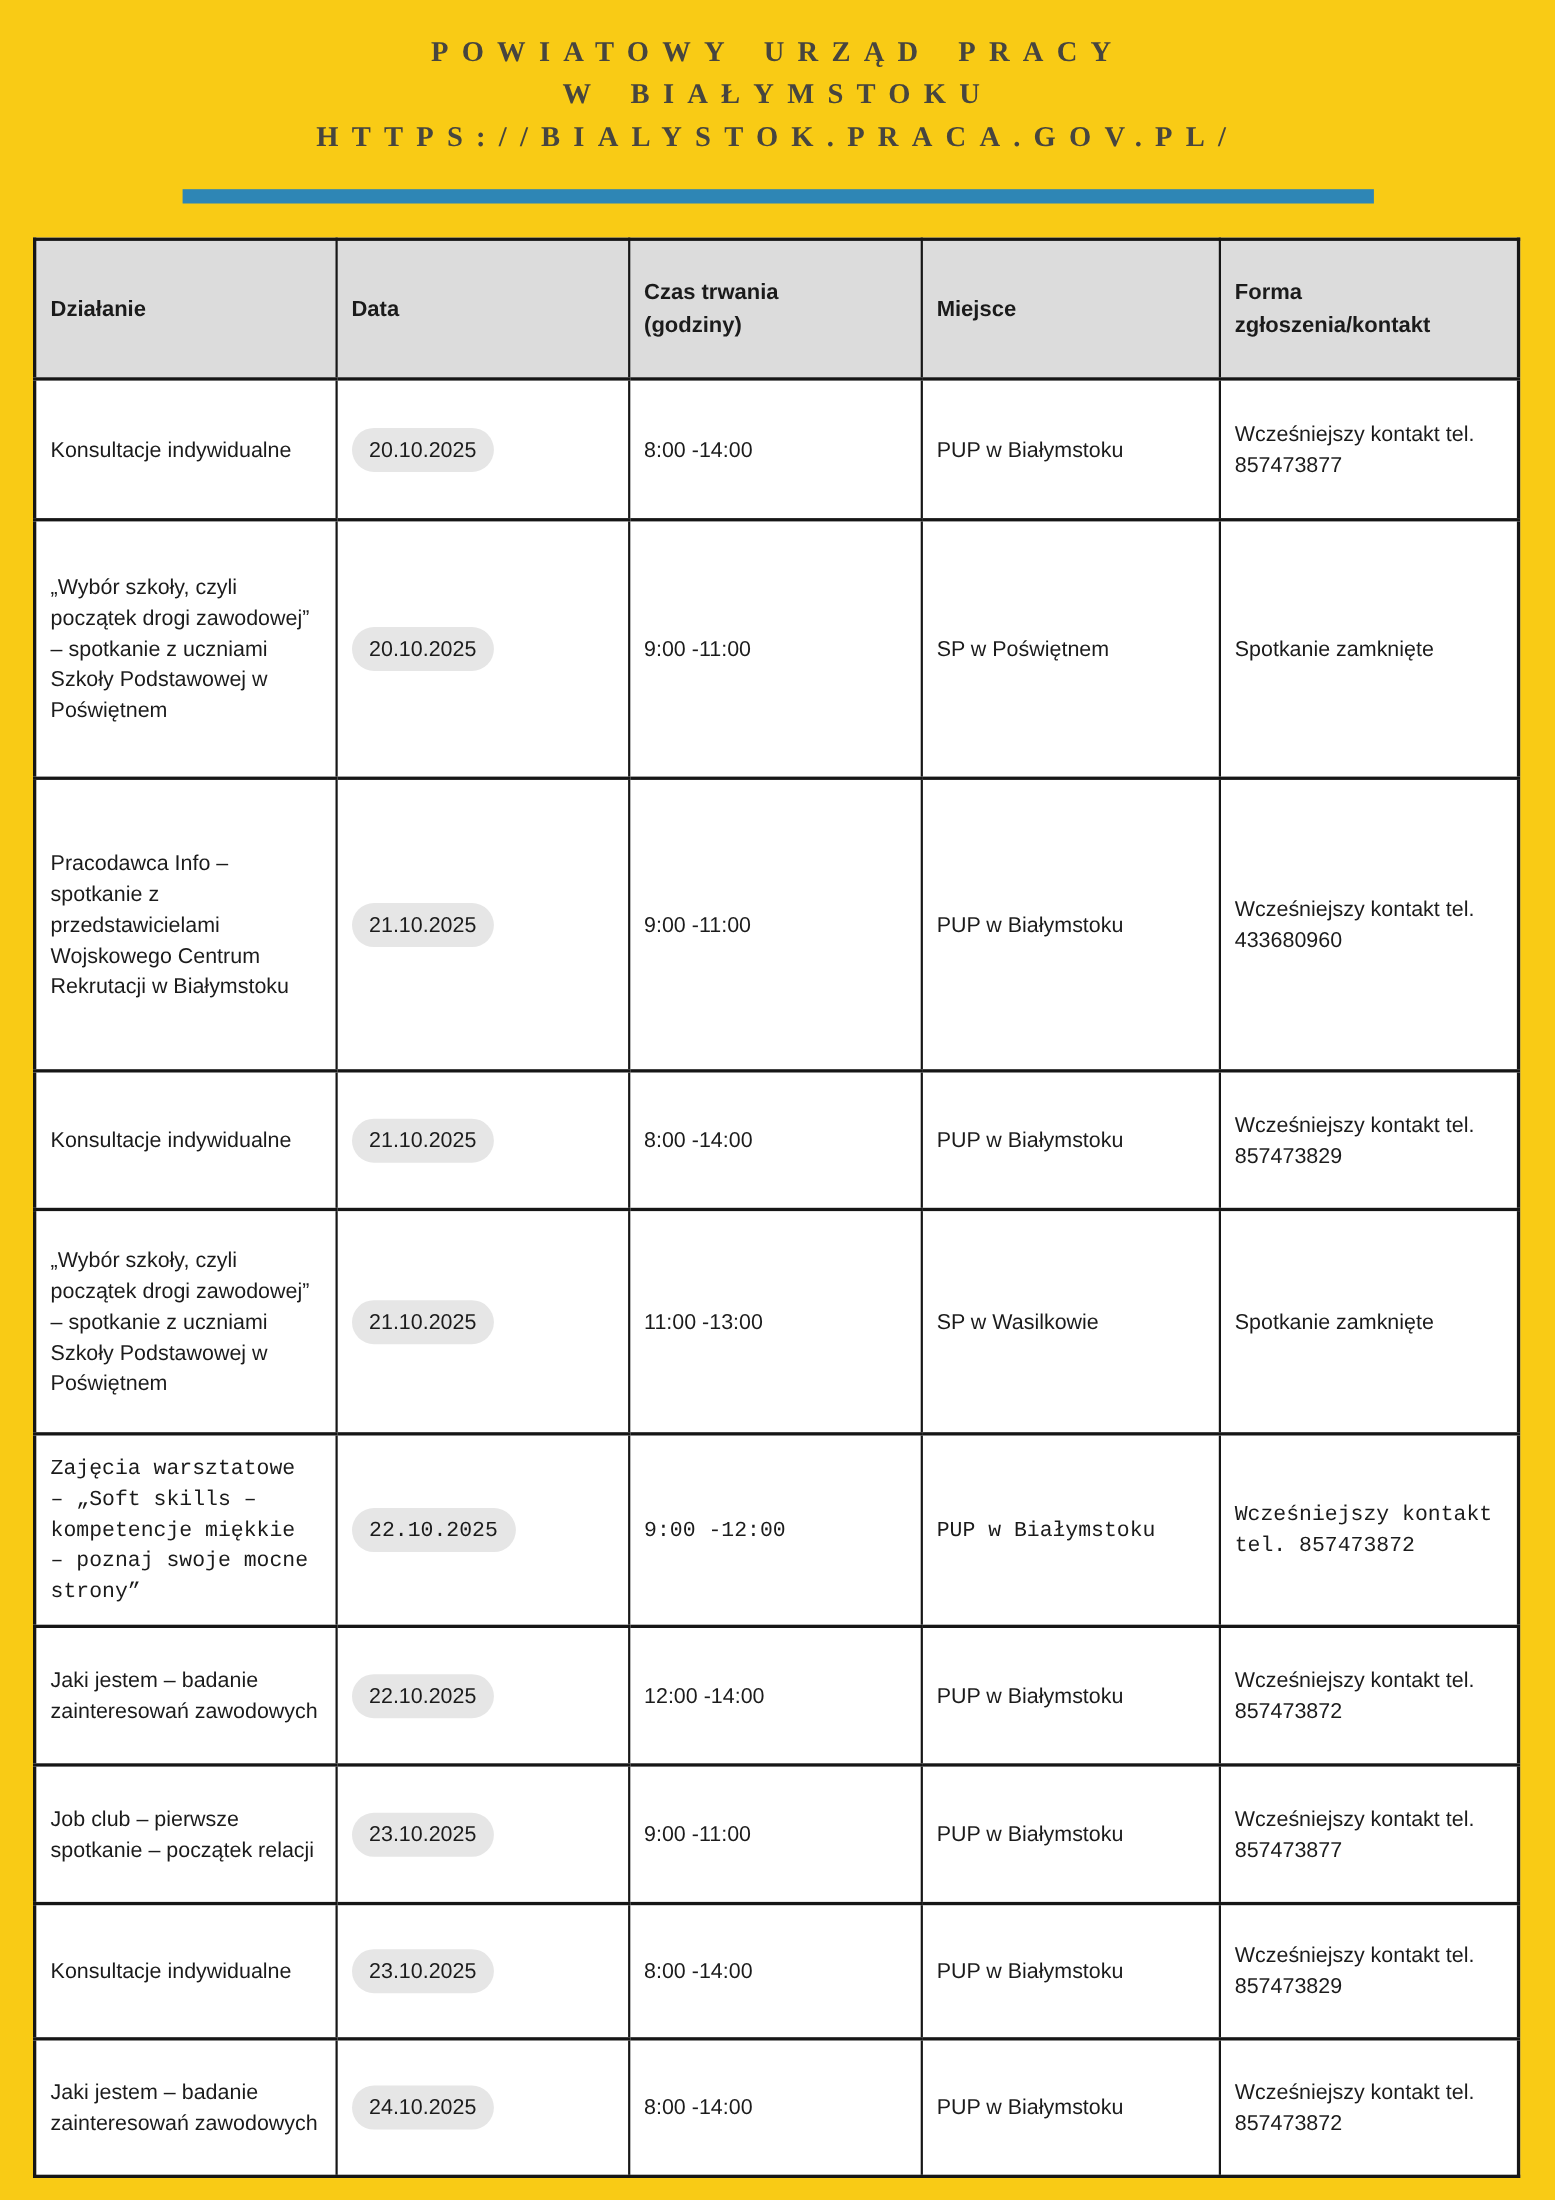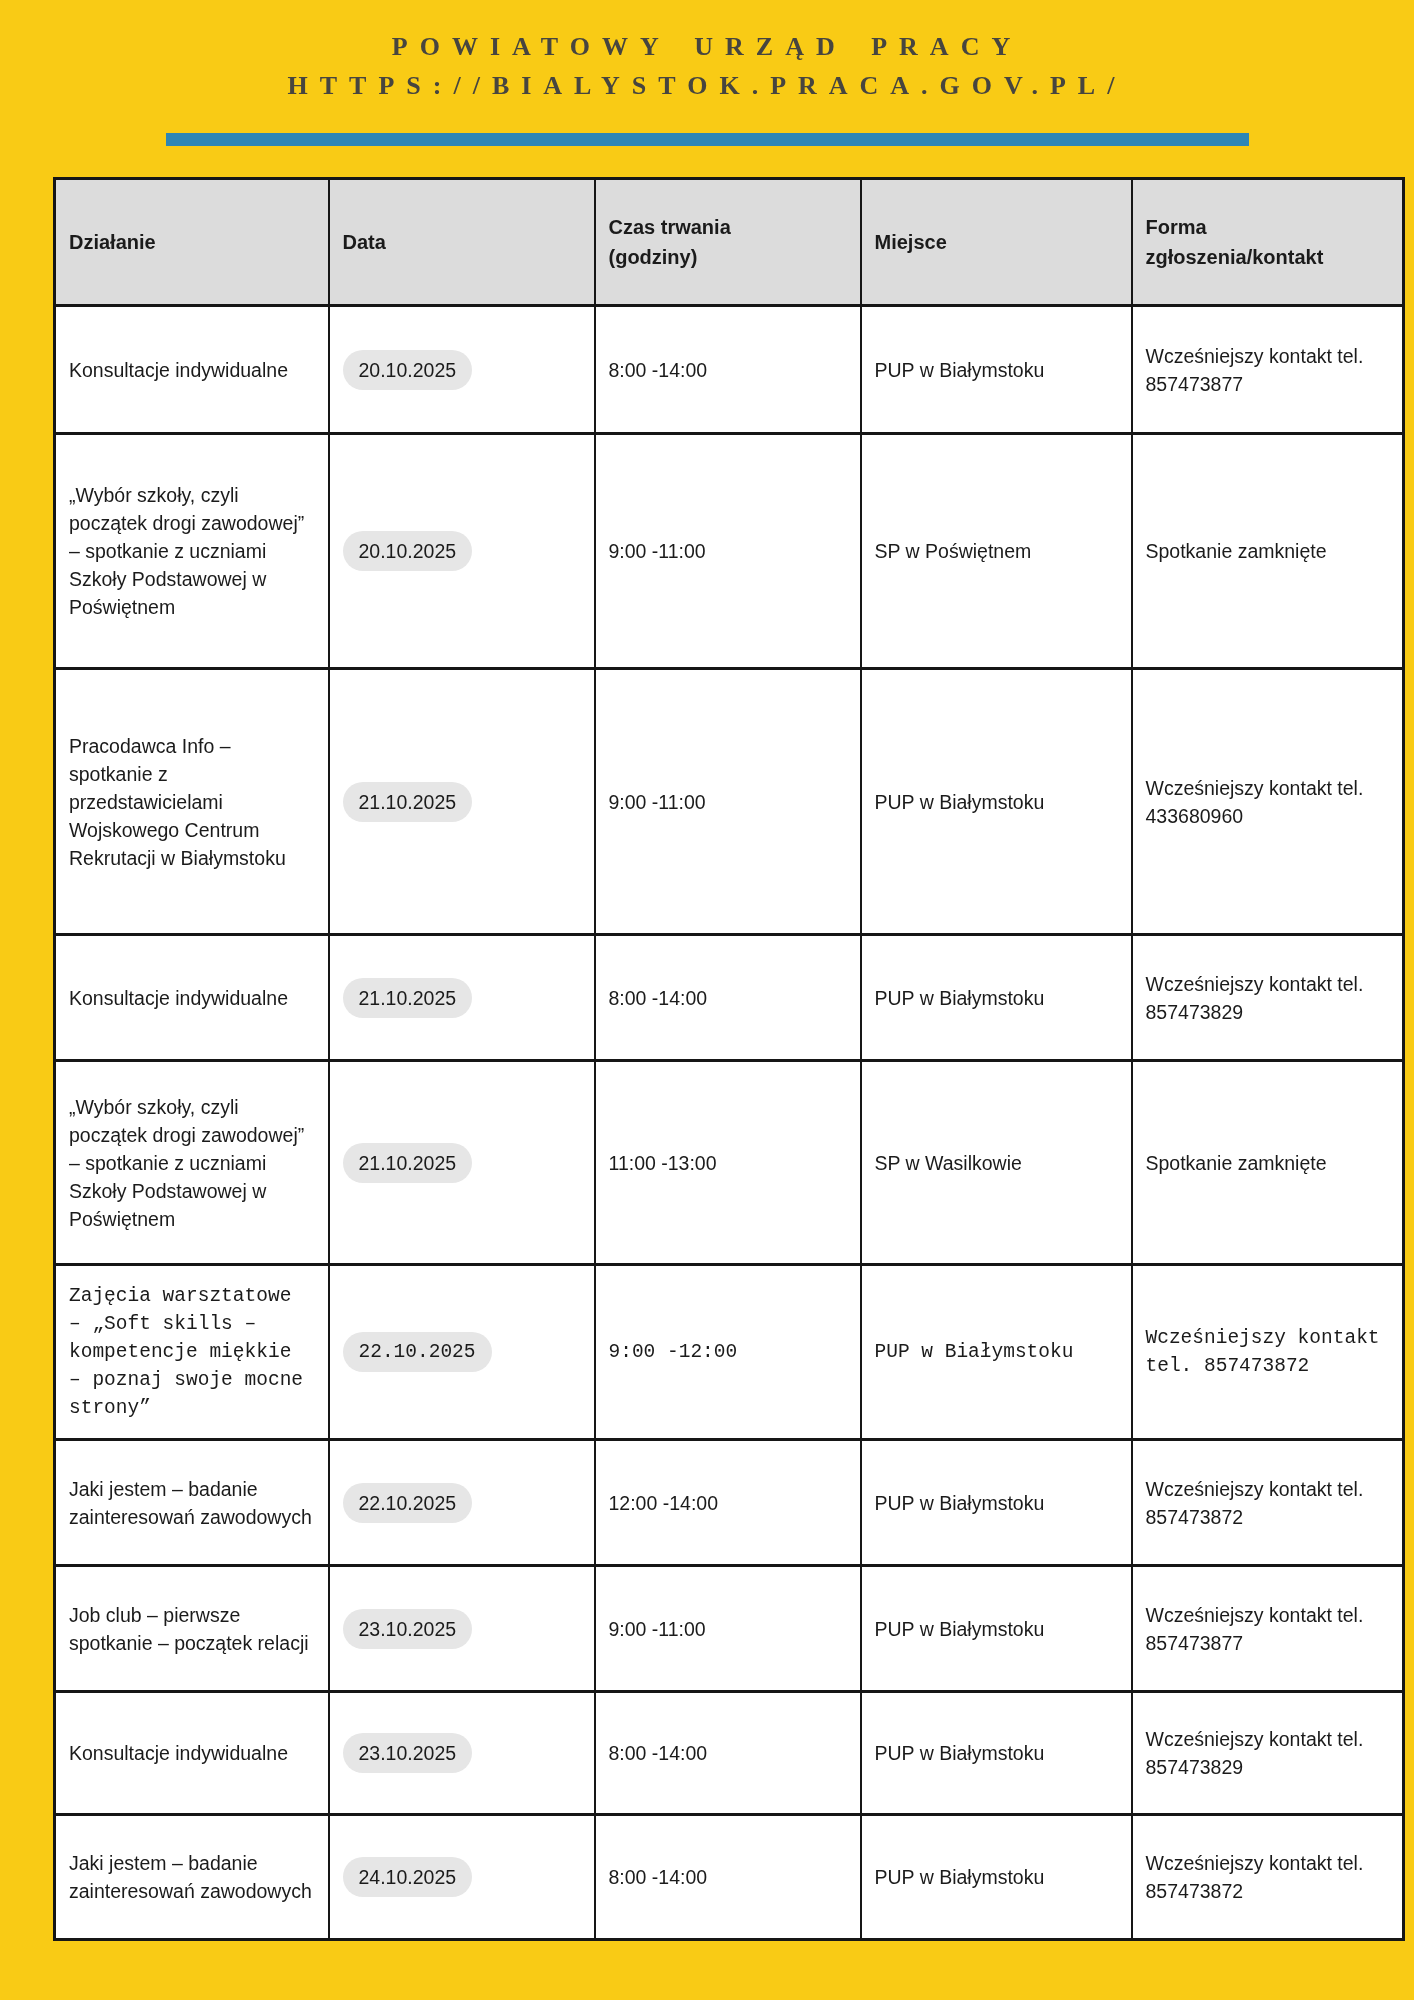--- a/index.html
+++ b/index.html
@@ -34,21 +34,21 @@
     white-space:nowrap;
   }
   .masthead .line{display:block;font-family:Liberation Serif, serif;}
   .divider-bar{
     width:1083px;height:13px;
     margin:28px auto 0 auto;
     background:var(--divider-bar);
   }
 
   
-  .table-wrap{margin:31px 30px 0 53px;}
+  .table-wrap{margin:31px 30px 0 30px;}
   table.schedule{
     width:1349px;
     table-layout:fixed;
     border-collapse:collapse;
     background:#ffffff;
     border:3px solid var(--border);
   }
   .schedule th,.schedule td{
     border:2px solid var(--border);
     vertical-align:middle;
@@ -86,20 +86,21 @@
     white-space:nowrap;
   }
 </style>
 </head>
 <body>
 
 <div class="page">
 
   <header class="masthead">
     <span class="line">POWIATOWY URZĄD PRACY</span>
+    <span class="line">W BIAŁYMSTOKU</span>
     <span class="line">HTTPS://BIALYSTOK.PRACA.GOV.PL/</span>
   </header>
 
   <div class="divider-bar"></div>
 
   <div class="table-wrap">
     <table class="schedule">
       <colgroup>
         <col style="width:274px">
         <col style="width:266px">

